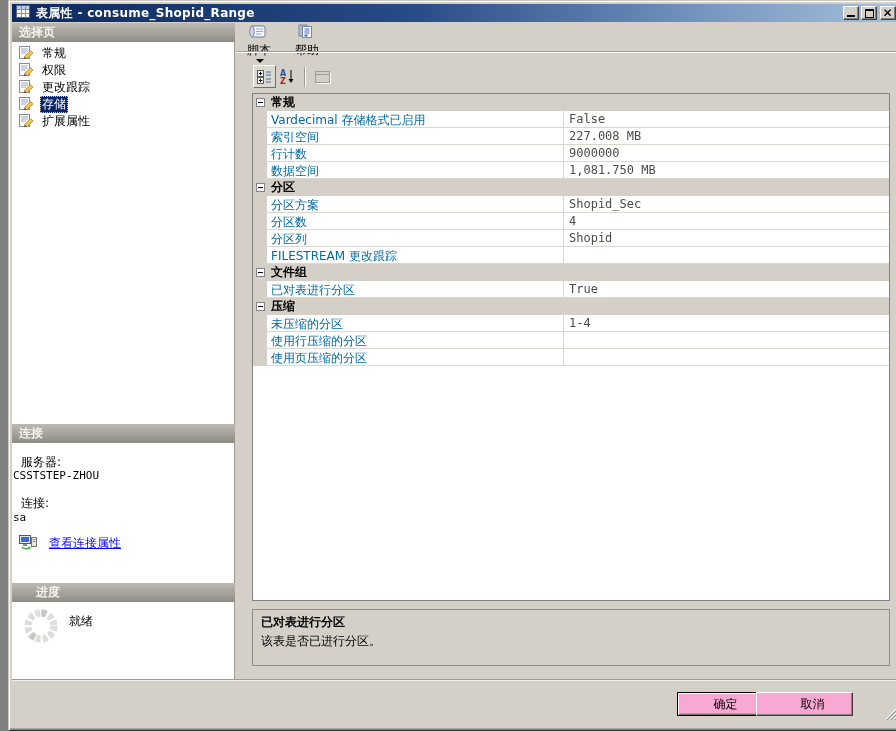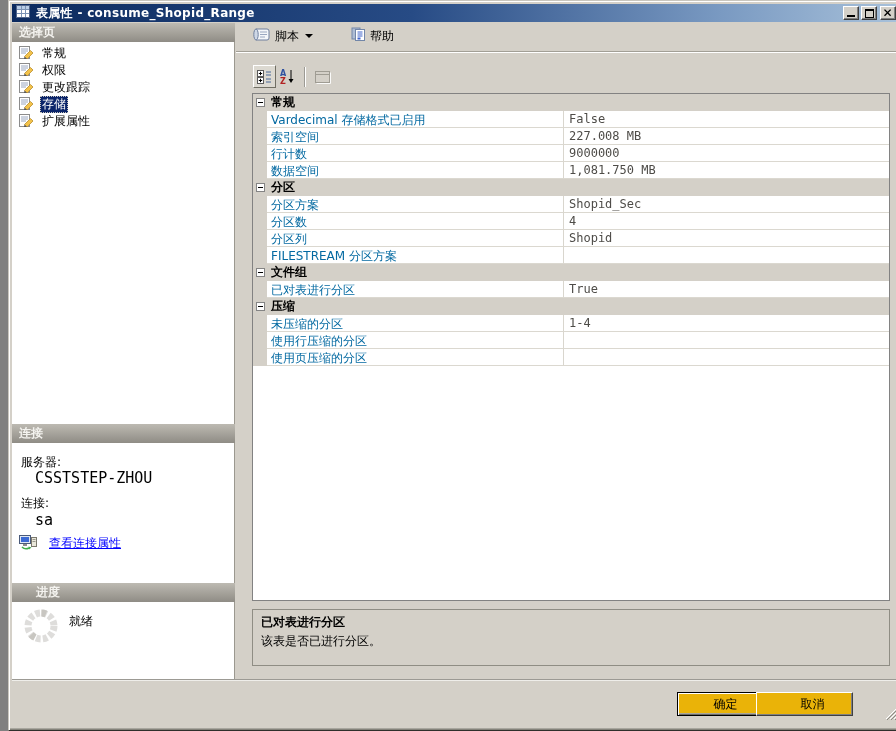--- a/index.html
+++ b/index.html
@@ -41,28 +41,28 @@
   }
   .panel-white {
     position:absolute; left:3px; width:223px; background:#fff;
     border-right:1px solid #9b988f;
   }
   .nav-item { display:flex; align-items:center; height:17px; padding-left:7px; cursor:default; }
   .nav-item .lbl { margin-left:6px; padding:0 2px; }
   .nav-item.selected .lbl { background:#0a246a; color:#fff; outline:1px dotted #c8c5bd; outline-offset:-1px; }
 
   .conn-label { position:absolute; left:9px; color:#000; }
-  .conn-value { position:absolute; left:23px; color:#000; font-size:15px; }
+  .conn-value { position:absolute; left:1px; color:#000; font-size:11px; }
   .view-link-row { position:absolute; left:7px; display:flex; }
   .view-link { color:#0000ff; text-decoration:underline; margin-left:10px; cursor:pointer; }
   .status-text { position:absolute; left:57px; top:11px; white-space:nowrap; }
 
   
   .main-toolbar { position:absolute; left:227px; top:21px; right:4px; height:28px; display:flex; align-items:center; }
-  .tool-item { display:flex; align-items:center; height:24px; padding:0 16px; cursor:default; }
+  .tool-item { display:flex; align-items:center; height:24px; padding:0 7px; cursor:default;flex-direction:column; }
   .tool-item .t-lbl { margin-left:4px; }
   .dd-arrow { width:0; height:0; border-left:4px solid transparent; border-right:4px solid transparent; border-top:4px solid #000; margin-left:6px; }
   .tb-sep-h { position:absolute; left:227px; top:50px; right:4px; height:2px;
     border-top:1px solid #a29f96; border-bottom:1px solid #ffffff; }
 
   
   .mini-toolbar { position:absolute; left:244px; top:64px; height:23px; display:flex; align-items:center; }
   .mtb-btn { width:23px; height:23px; display:flex; align-items:center; justify-content:center; cursor:default; }
   .mtb-btn.on { border:1px solid; border-color:#fff #716f64 #716f64 #fff; background:#dcd9d1; }
   .mtb-btn.disabled { opacity:.9; }
@@ -100,21 +100,21 @@
     background:#d4d0c8; border:1px solid #8f8d84; padding:4px 8px;
   }
   .desc-title { font-weight:bold; }
   .desc-text { margin-top:2px; }
 
   .footer-groove { position:absolute; left:3px; right:3px; top:678px; height:2px;
     border-top:1px solid #9c9a94; border-bottom:1px solid #efeeea; }
 
   
   .btn {
-    position:absolute; top:691px; width:97px; height:24px; background:#eab308;
+    position:absolute; top:691px; width:97px; height:24px; background:#f9a8d4;
     font-size:12px; text-align:center; line-height:21px; cursor:pointer;
   }
   .btn-default {
     left:668px; border:1px solid #000;
     box-shadow: inset 1px 1px 0 #fff, inset -1px -1px 0 #6e6c64, inset -2px -2px 0 #a8a69e;
   }
   .btn-normal {
     left:747px; border:1px solid; border-color:#fff #404040 #404040 #fff;
     box-shadow: inset -1px -1px 0 #808080;
     padding-left: 16px;
@@ -326,21 +326,21 @@
         <div class="g-label">分区数</div>
         <div class="g-value">4</div>
       </div>
       <div class="g-row">
         <div class="g-gutter"></div>
         <div class="g-label">分区列</div>
         <div class="g-value">Shopid</div>
       </div>
       <div class="g-row">
         <div class="g-gutter"></div>
-        <div class="g-label">FILESTREAM 分区方案</div>
+        <div class="g-label">FILESTREAM 更改跟踪</div>
         <div class="g-value"></div>
       </div>
       <div class="g-cat">
         <span class="box"></span>
         <span>文件组</span>
       </div>
       <div class="g-row">
         <div class="g-gutter"></div>
         <div class="g-label">已对表进行分区</div>
         <div class="g-value">True</div>

